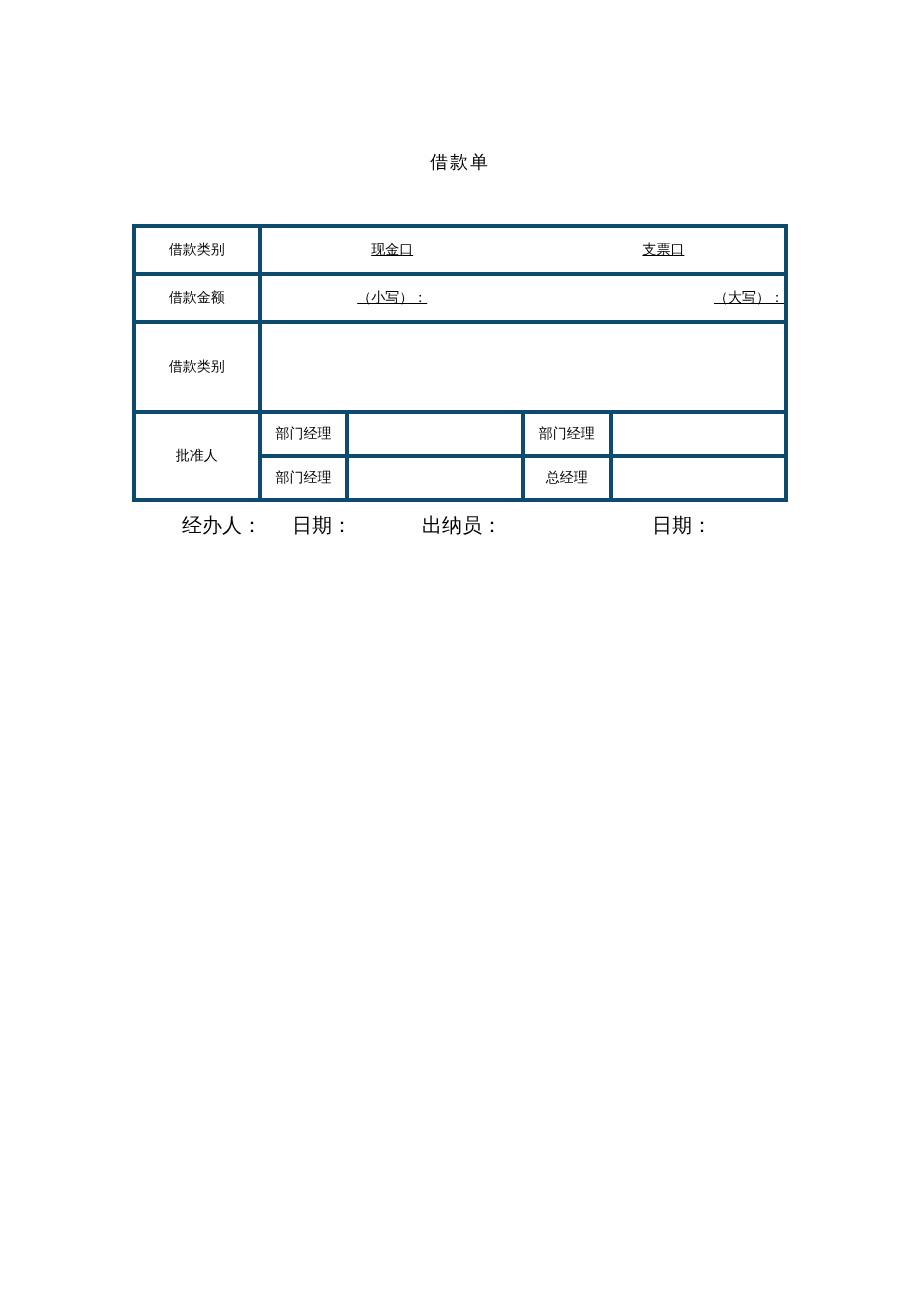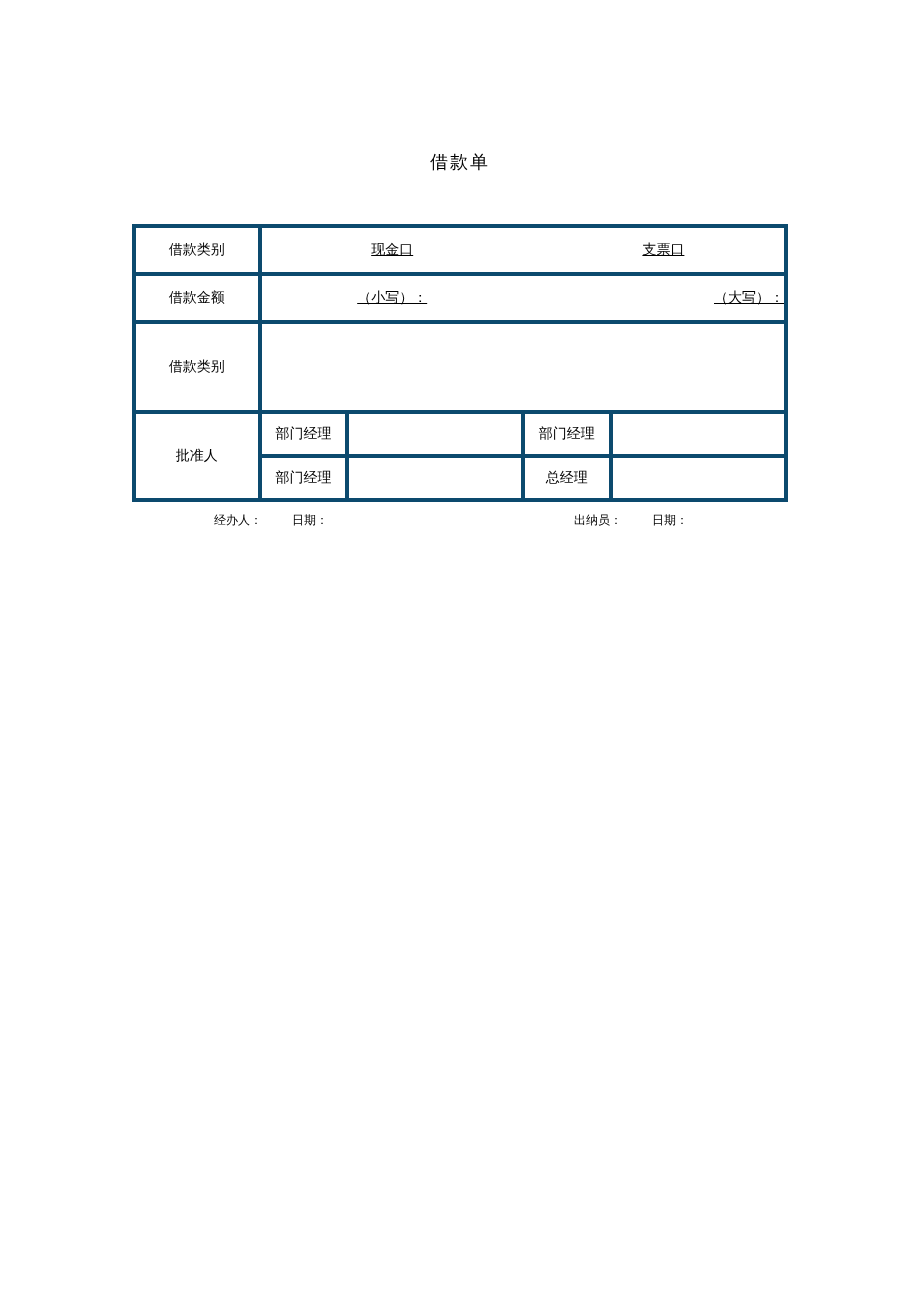--- a/index.html
+++ b/index.html
@@ -95,30 +95,30 @@
       width: 50%;
       text-align: center;
     }
     .amount-right {
       width: 50%;
       text-align: right;
     }
     .footer-row {
       width: 656px;
       margin: 10px auto 0 auto;
-      font-size: 12px;
+      font-size: 20px;
       color: #000;
       display: flex;
     }
     .footer-item {
       display: inline-block;
     }
     .f1 { width: 140px; text-align: right; padding-right: 10px; }
     .f2 { width: 150px; text-align: left; padding-left: 20px; }
-    .f3 { width: 200px; text-align: right; font-family: Liberation Serif, serif; }
+    .f3 { width: 200px; text-align: left; font-family: Liberation Serif, serif; }
     .f4 { width: 166px; text-align: left; padding-left: 30px; }
   </style>
 </head>
 <body>
 
 <div class="page">
 
   <div class="title">借款单</div>
 
   <table class="form-table">

